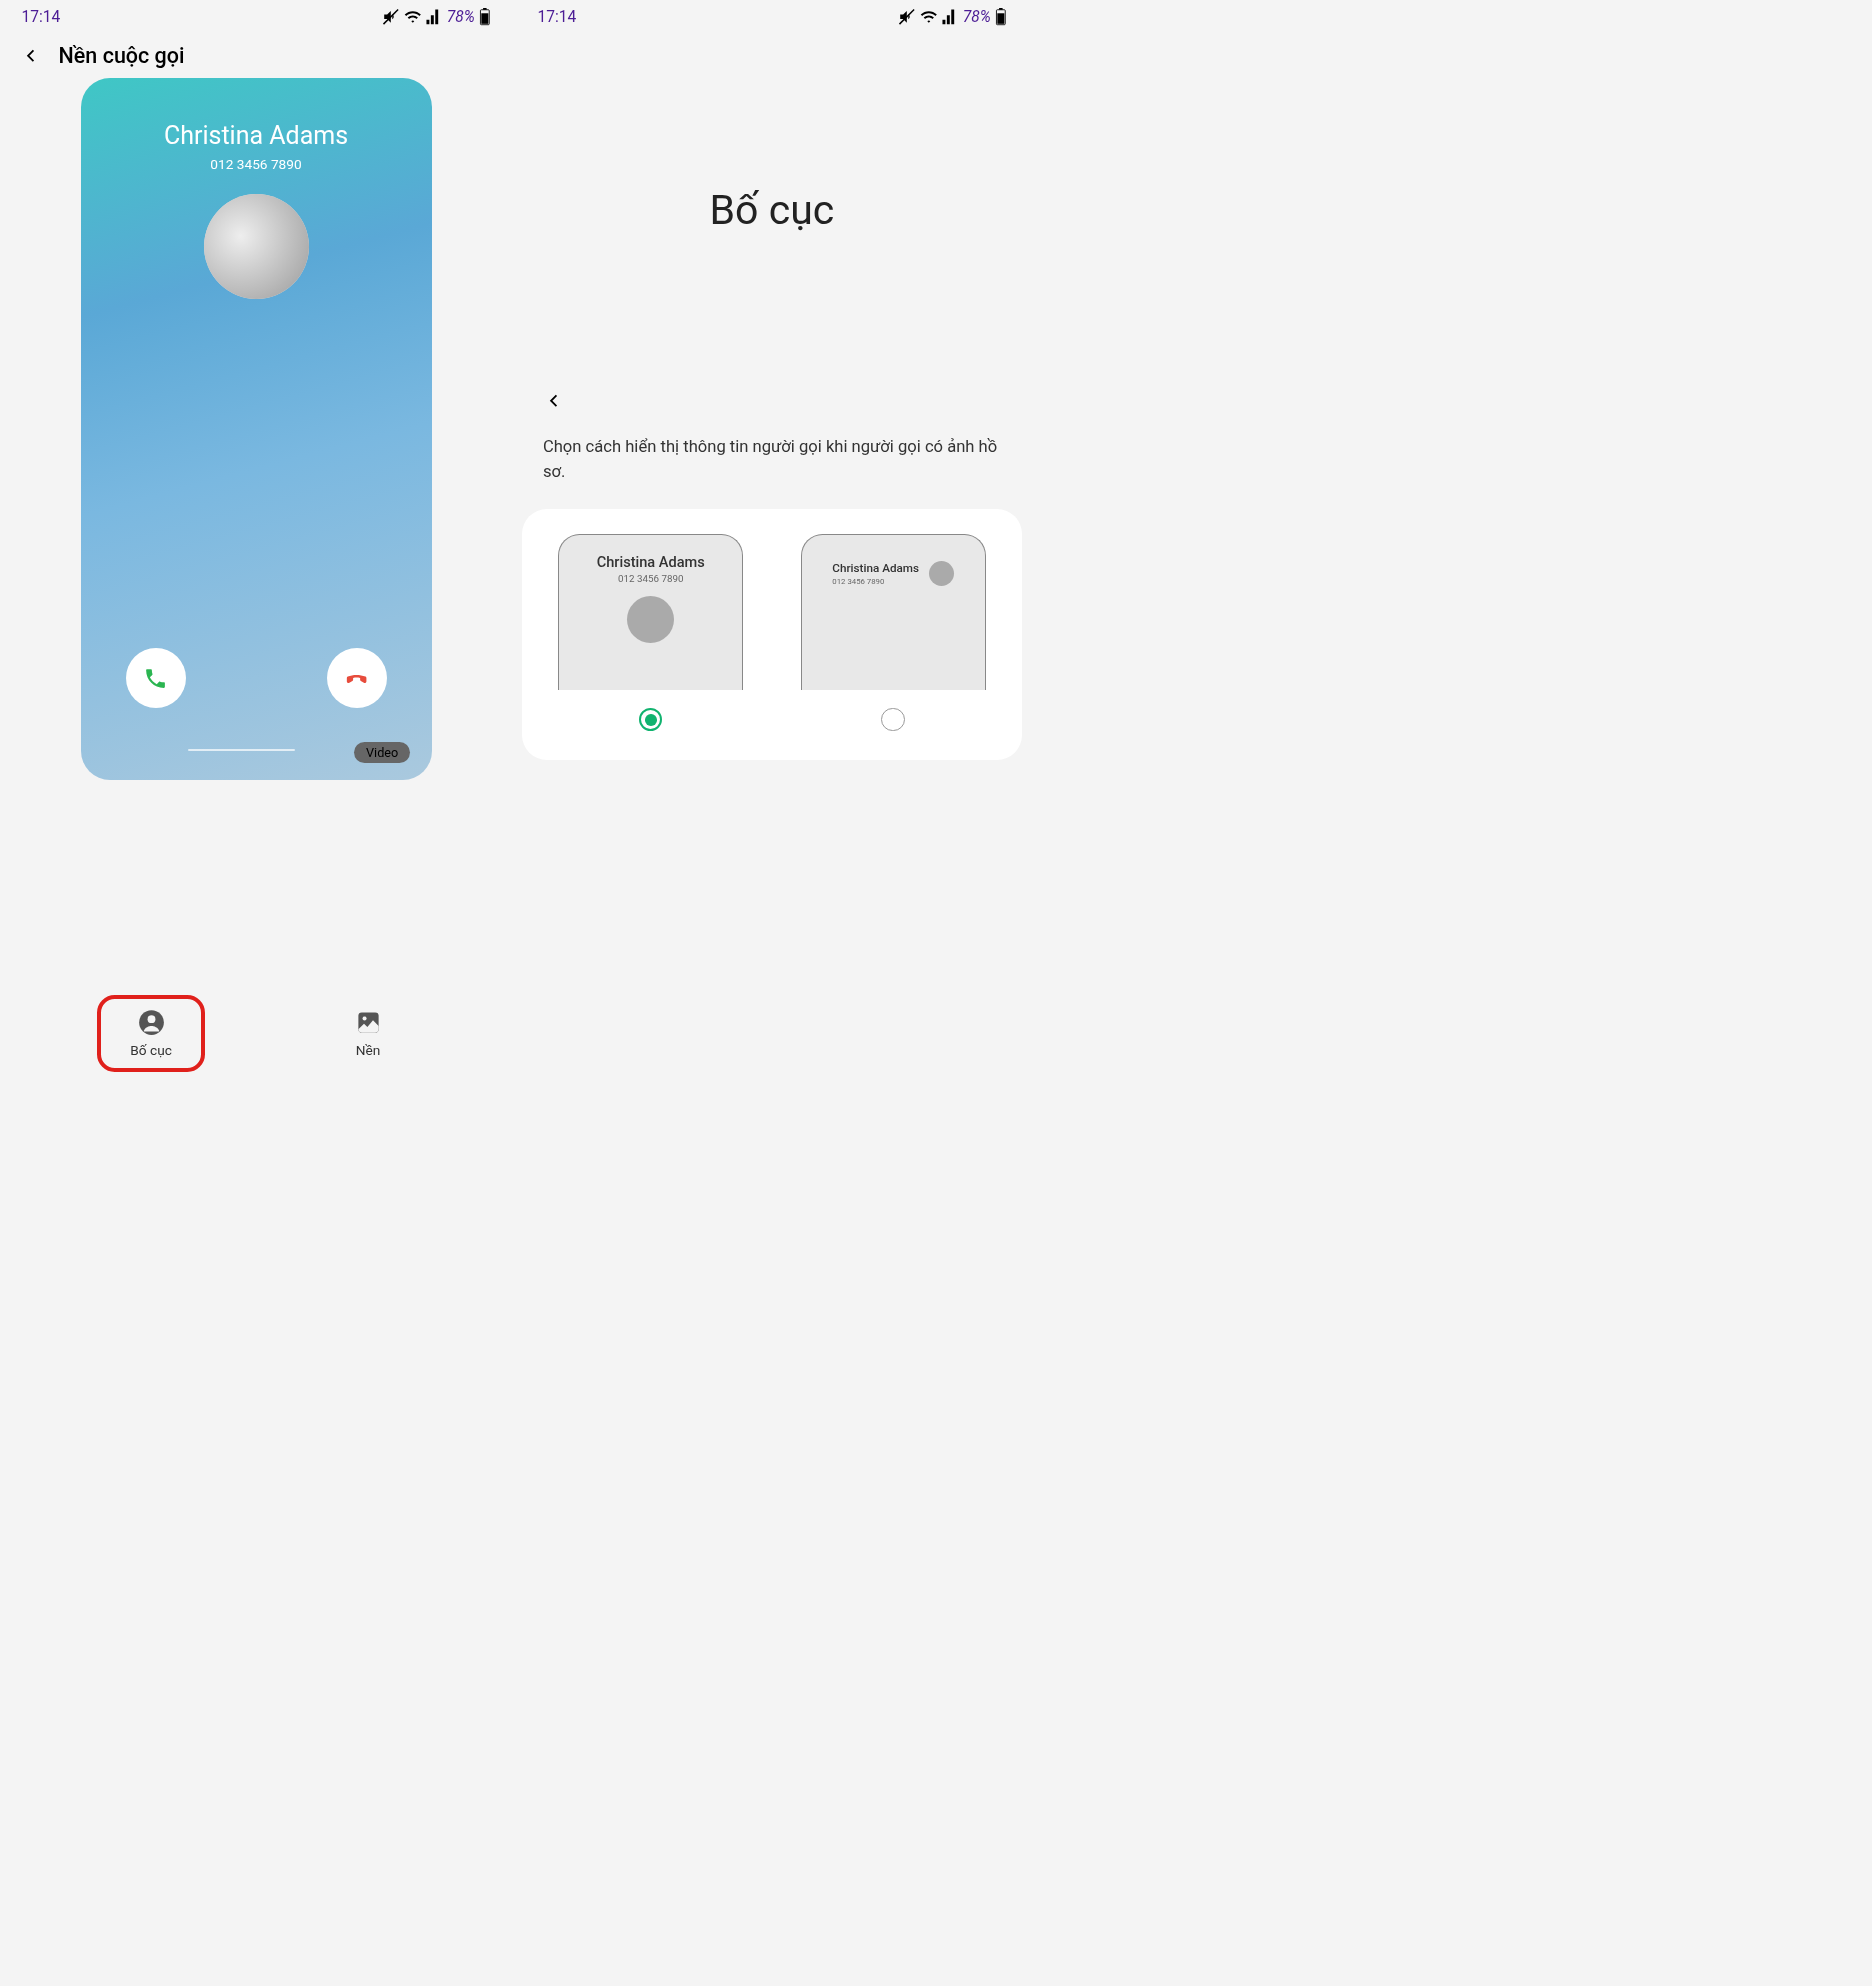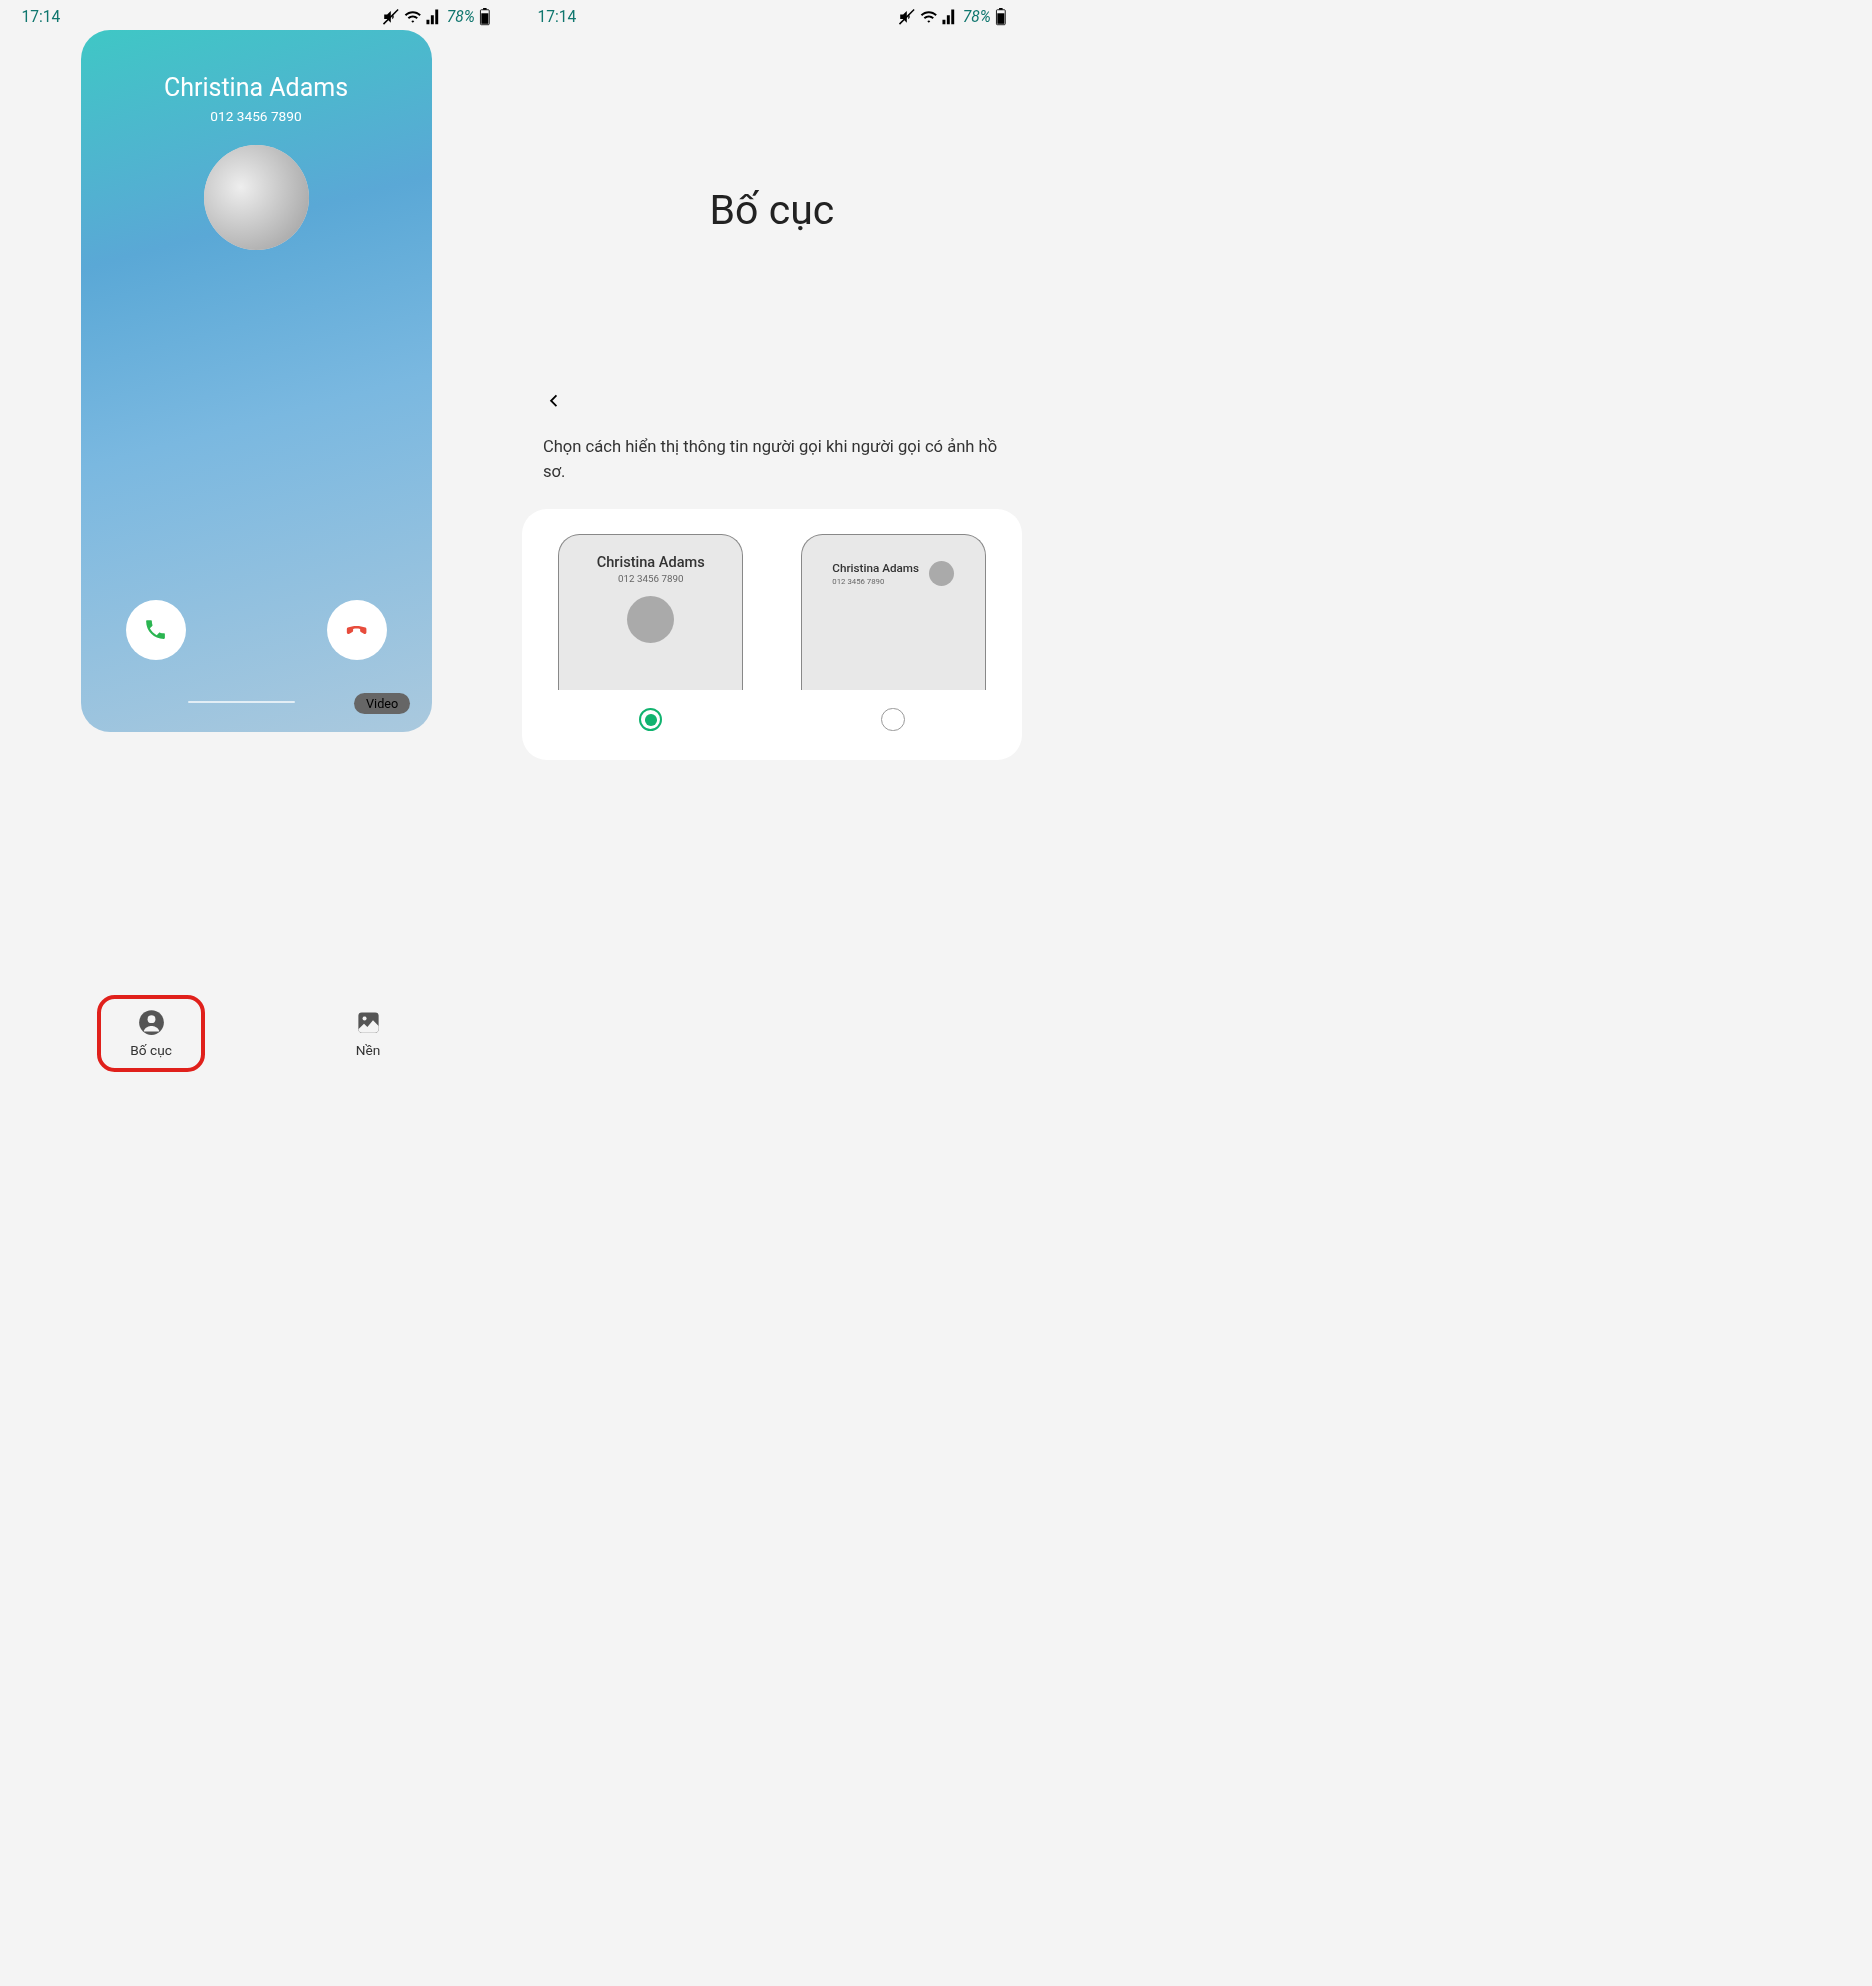--- a/index.html
+++ b/index.html
@@ -16,21 +16,21 @@
     background: #f4f4f4;
     position: relative;
     overflow: hidden;
   }
   .status-bar {
     display: flex;
     justify-content: space-between;
     align-items: center;
     padding: 7.8px 21.5px 3.9px;
     font-size: 15.6px;
-    color: #0f766e;
+    color: #4c1d95;
   }
   .status-icons {
     display: flex;
     align-items: center;
     gap: 3.9px;
     font-style: italic;
   }
   .header {
     display: flex;
     align-items: center;
@@ -249,20 +249,26 @@
         </svg>
       <span>78%</span>
       <svg width="11.7" height="17.6" viewBox="0 0 12 20" fill="#000">
           <rect x="1" y="2" width="10" height="17" rx="1" fill="none" stroke="#000"></rect>
           <rect x="4" y="0" width="4" height="2"></rect>
           <rect x="2" y="6" width="8" height="12"></rect>
         </svg>
     </div>
   </div>
 
+  <div class="header">
+    <svg class="back-icon" viewBox="0 0 24 24" fill="none" stroke="#000" stroke-width="2">
+        <path d="M15 18l-6-6 6-6"></path>
+      </svg>
+    <span class="header-title">Nền cuộc gọi</span>
+  </div>
 
 
   <div class="preview-card">
     <div class="caller-name">Christina Adams</div>
     <div class="caller-number">012 3456 7890</div>
     <div class="avatar">
         <div class="avatar-inner"></div>
       </div>
     <div class="call-buttons">
       <div class="call-btn">

